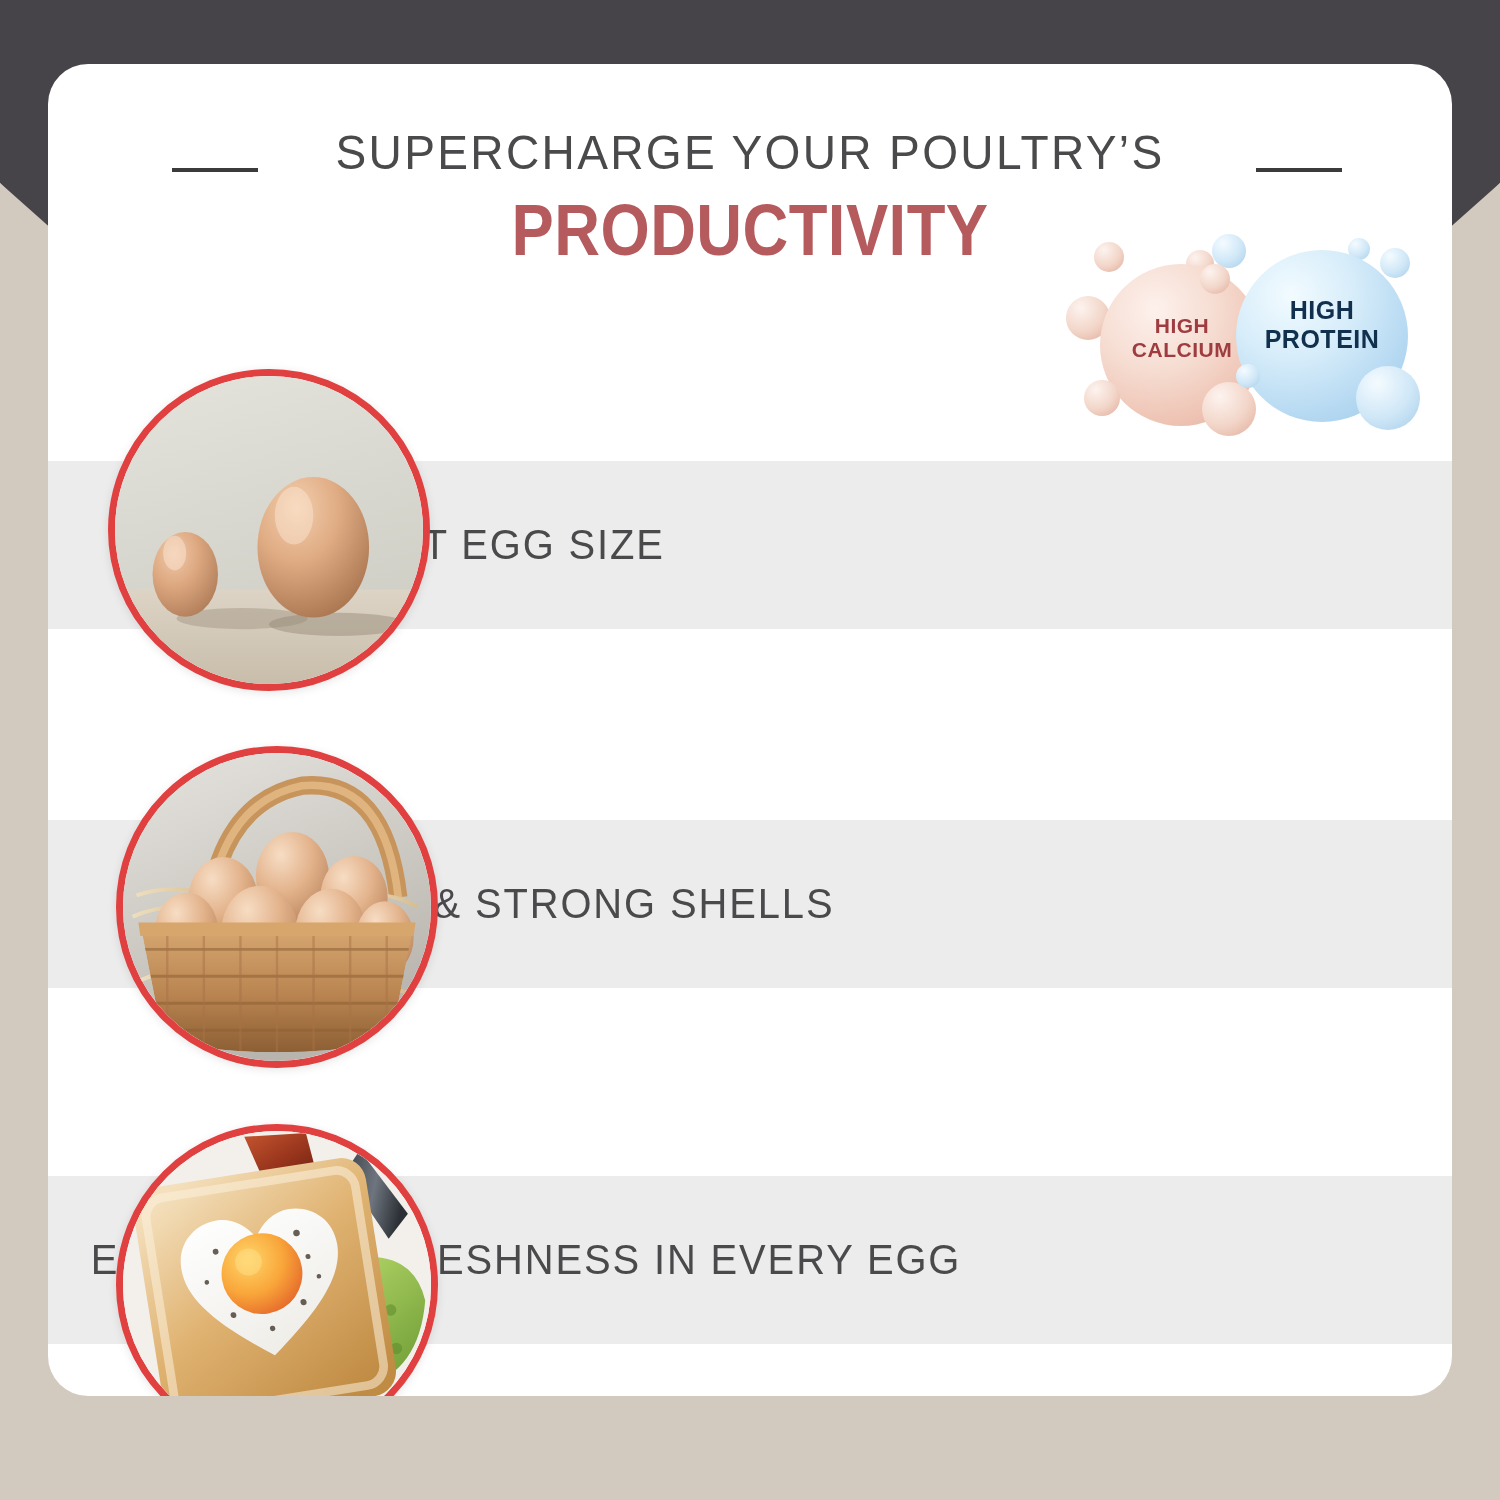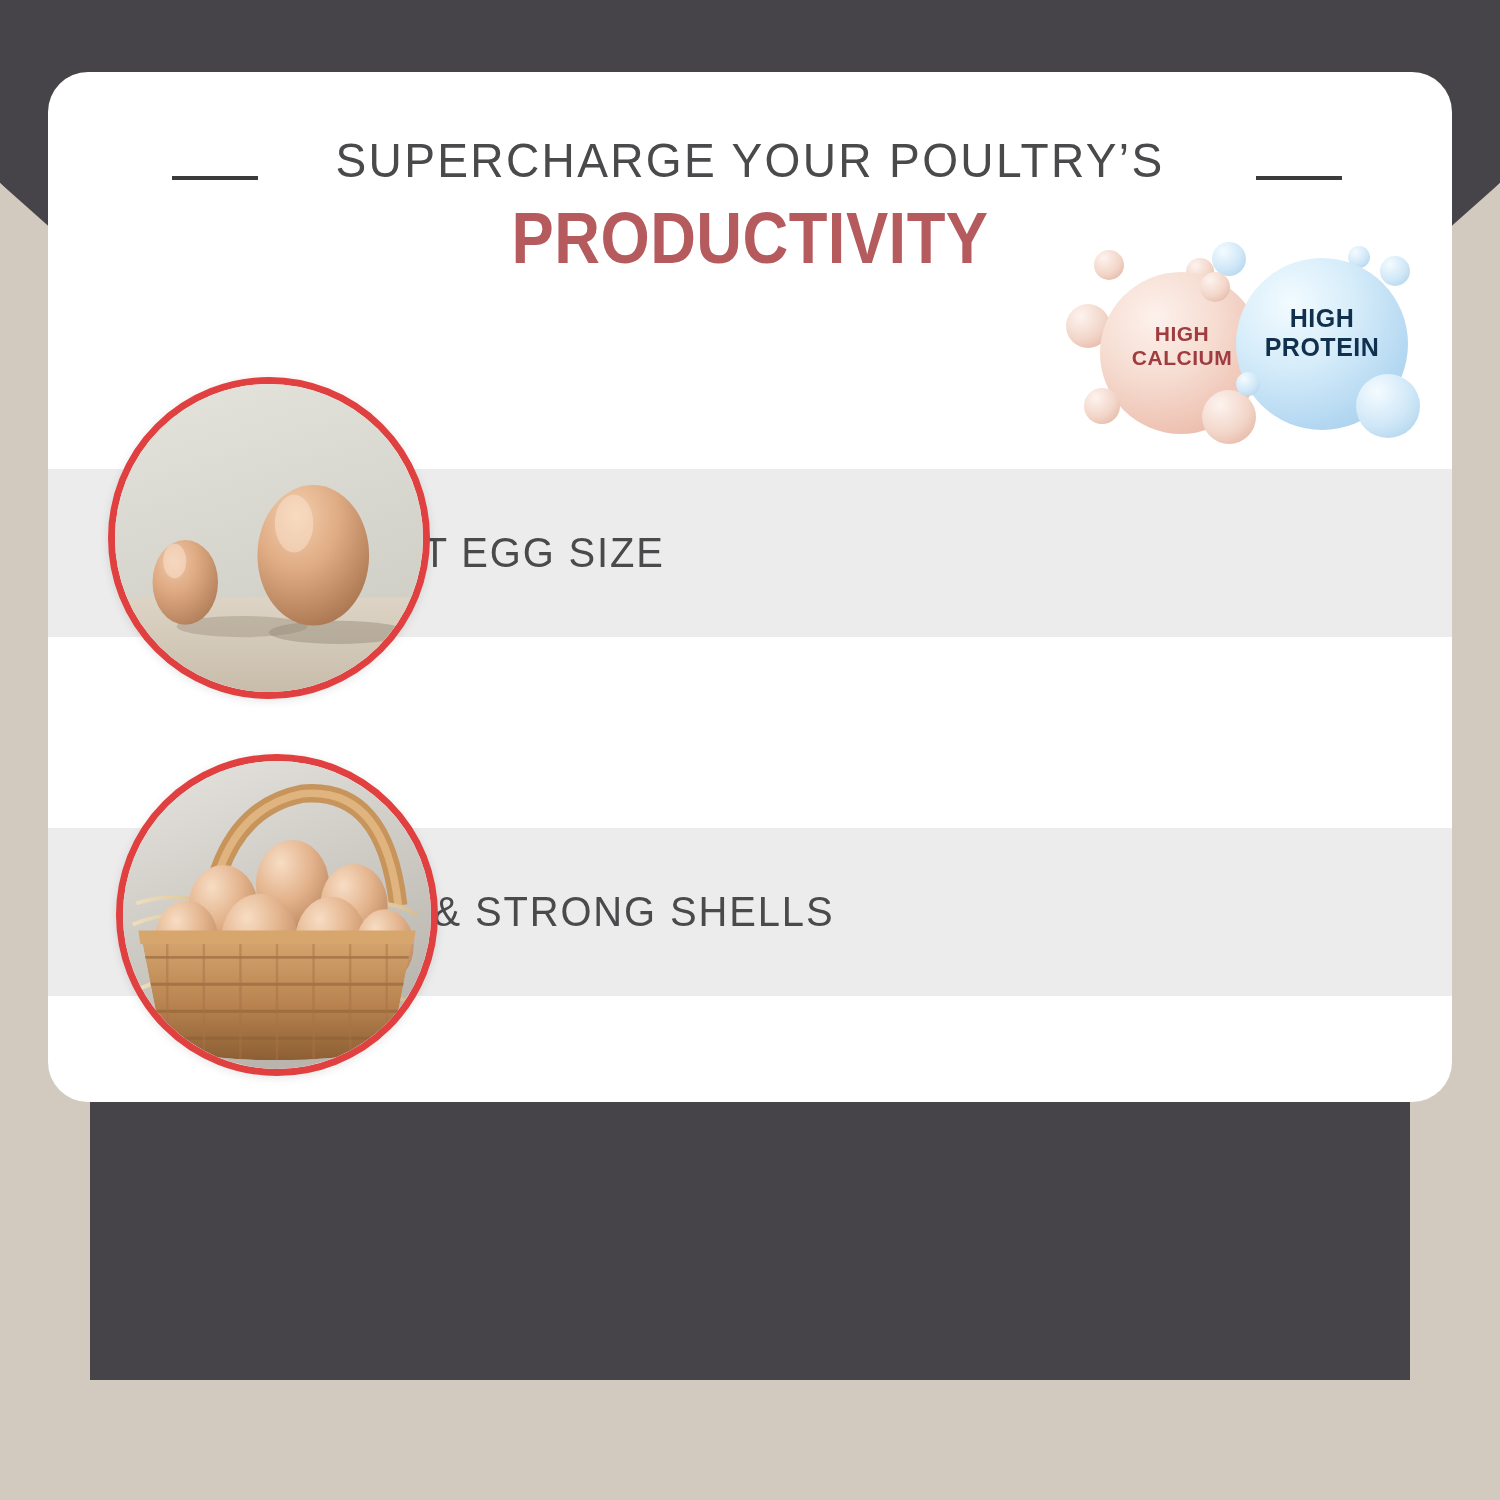--- a/index.html
+++ b/index.html
@@ -27,22 +27,22 @@
     background:#d3cabf;
     clip-path: polygon(90px 0, 90px 1317px, 0 1317px, 0 80px);
   }
   #bg-beige-bottom {
     position:absolute; left:0; bottom:0; width:1500px; height:120px;
     background:#d3cabf;
   }
 
   
   #card {
-    position:absolute; left:48px; top:72px;
-    width:1404px; height:1030px;
+    position:absolute; left:48px; top:64px;
+    width:1404px; height:1332px;
     background:#ffffff;
     border-radius:40px;
     overflow:hidden;
   }
 
   
   #header { position:absolute; left:0; top:0; width:1404px; height:240px; }
   .head-line1 {
     position:absolute; top:60px; left:0; width:1404px;
     text-align:center;

